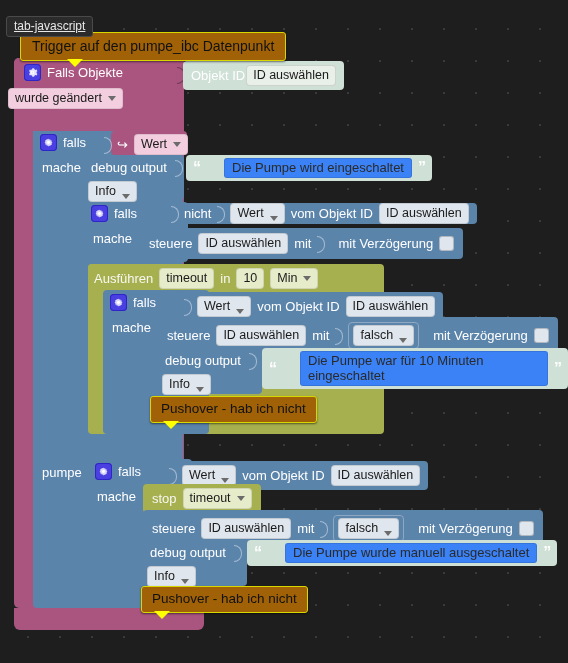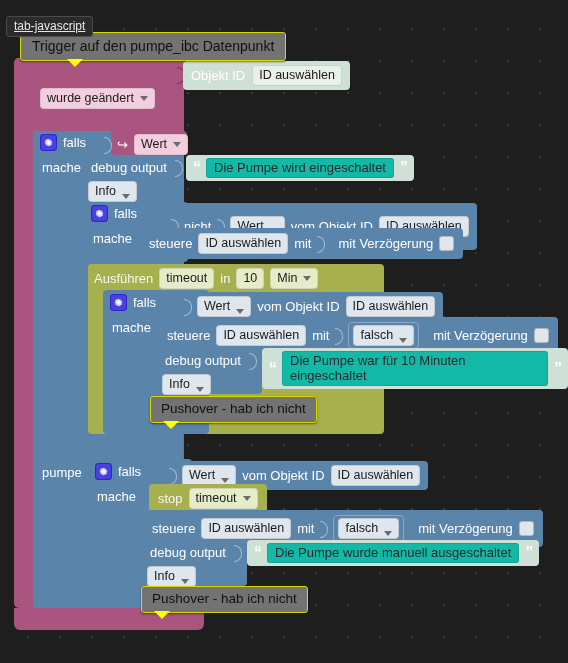--- a/index.html
+++ b/index.html
@@ -21,21 +21,21 @@
     position:absolute;left:6px;top:16px;
     background:#2b2b2b;color:#e8e8e8;
     border:1px solid #4a4a4a;border-radius:3px;
     padding:2px 7px 3px;font-size:12px;line-height:14px;
     z-index:60;
     text-decoration:underline;
   }
 
   
   .comment{
-    position:absolute;background:#737373;color:#111;
+    position:absolute;background:#a16207;color:#111;
     border:1px solid #d8d800;border-radius:3px;
     padding:4px 10px 5px;font-size:13.5px;line-height:16px;
     white-space:nowrap;z-index:40;
     box-shadow:0 1px 2px rgba(0,0,0,.5);
   }
   .comment.cmt-main{left:20px;top:32px;font-size:14px;padding:5px 11px 6px;}
   .comment.cmt-p1{left:150px;top:396px;}
   .comment.cmt-p2{left:141px;top:586px;}
   .comment .tail{
     position:absolute;left:12px;bottom:-7px;width:0;height:0;
@@ -102,27 +102,27 @@
   .gear svg{display:block;}
 
   
   .strblk{
     background:#cfe0d6;border-radius:4px;
     padding:3px 7px;display:inline-flex;align-items:center;gap:6px;
     color:#2a2a2a;font-size:13px;
   }
   .quo{color:#ffffff;font-size:16px;font-weight:bold;line-height:10px;
        letter-spacing:-1px;}
-  .strval{background:#14b8a6;border-radius:3px;padding:1px 7px 2px;
-          border:1px solid rgba(0,0,0,.10);}
+  .strval{background:#3b82f6;border-radius:3px;padding:1px 7px 2px;
+          border:1px solid rgba(0,0,0,.10);margin-left:18px;}
 
   
   .objblk{
     position:absolute;background:#cfe0d6;border-radius:4px;
-    padding:4px 8px;display:flex;align-items:center;gap:7px;
+    padding:4px 8px;display:flex;align-items:center;gap:1px;
     color:#ffffff;font-size:13px;z-index:12;
   }
 
   
   .notch{
     width:7px;height:17px;flex:0 0 auto;position:relative;
   }
   .notch::before{
     content:"";position:absolute;left:0;top:1px;width:7px;height:15px;
     border:1.5px solid rgba(255,255,255,.45);border-left:none;
@@ -140,33 +140,42 @@
 </style>
 </head>
 <body>
 
 <div class="canvas">
 
   <div class="blk trigger"></div>
   <div class="blk trigger-foot"></div>
   <div class="blk trigger-head"></div>
 
+  <div class="blk row" style="left:24px;top:64px;z-index:9;">
+    <span class="gear">
+      <svg width="11" height="11" viewBox="0 0 24 24" fill="#ffffff">
+        <path d="M12 8a4 4 0 100 8 4 4 0 000-8zm0 6a2 2 0 110-4 2 2 0 010 4z"></path>
+        <path d="M21 12c0-.5-.05-1-.13-1.47l2.02-1.5-2-3.46-2.37.95a7.9 7.9 0 00-2.55-1.47L15.6 2.5h-4l-.37 2.55A7.9 7.9 0 008.68 6.5L6.31 5.55l-2 3.46 2.02 1.5a8.3 8.3 0 000 2.98l-2.02 1.5 2 3.46 2.37-.95a7.9 7.9 0 002.55 1.47l.37 2.55h4l.37-2.55a7.9 7.9 0 002.55-1.47l2.37.95 2-3.46-2.02-1.5c.08-.48.13-.97.13-1.47z" opacity=".85"></path>
+      </svg>
+    </span>
+    <span class="trig-txt lbl">Falls Objekte</span>
+  </div>
 
   <div class="blk" style="left:24px;top:115px;width:160px;height:0;z-index:9;"></div>
 
   <div class="blk" style="left:177px;top:66px;z-index:11;">
     <span class="notch dark" style="display:block"></span>
   </div>
 
   <div class="objblk" style="left:183px;top:61px;">
     <span style="color:#ffffff;">Objekt ID</span>
     <span class="chip minty">ID auswählen</span>
   </div>
 
-  <div class="blk" style="left:40px;top:88px;z-index:9;">
+  <div class="blk" style="left:8px;top:88px;z-index:9;">
     <span class="chip pink">
       <span>wurde geändert</span>
       <i class="caret"></i>
     </span>
   </div>
 
 
   <div class="blk blue" style="left:33px;top:131px;width:150px;height:477px;border-radius:4px;z-index:10;"></div>
   <div class="blk blue" style="left:33px;top:131px;width:150px;height:28px;z-index:11;"></div>
 
@@ -213,21 +222,21 @@
   <div class="blk row" style="left:91px;top:205px;z-index:16;">
     <span class="gear">
       <svg width="11" height="11" viewBox="0 0 24 24" fill="#ffffff">
           <circle cx="12" cy="12" r="3.2"></circle>
       <path d="M12 3l1 2.6 2.7-.8 1 2.6 2.7.3-.8 2.7 2 1.9-2 1.9.8 2.7-2.7.3-1 2.6-2.7-.8L12 21l-1-2.6-2.7.8-1-2.6-2.7-.3.8-2.7-2-1.9 2-1.9-.8-2.7 2.7-.3 1-2.6 2.7.8z" opacity=".8"></path>
         </svg>
     </span>
     <span class="bluetxt lbl">falls</span>
   </div>
 
-  <div class="blk blue row" style="left:163px;top:203px;padding:13px 8px;border-radius:4px;z-index:14;">
+  <div class="blk blue row" style="left:163px;top:203px;padding:0 8px;border-radius:4px;z-index:14;">
     <span class="notch"></span>
     <span class="bluetxt lbl">nicht</span>
     <span class="notch"></span>
     <span class="chip lite">
       <span>Wert</span>
       <i class="caret"></i>
     </span>
     <span class="bluetxt lbl">vom Objekt ID</span>
     <span class="chip lite">ID auswählen</span>
   </div>
@@ -330,21 +339,21 @@
     <span class="chip lite">
       <span>Wert</span>
       <i class="caret"></i>
     </span>
     <span class="bluetxt lbl">vom Objekt ID</span>
     <span class="chip lite">ID auswählen</span>
   </div>
 
   <span class="blk bluetxt lbl" style="left:97px;top:489px;z-index:17;">mache</span>
 
-  <div class="blk olive row" style="left:149px;top:484px;padding:4px 9px;border-radius:4px;z-index:16;">
+  <div class="blk olive row" style="left:143px;top:484px;padding:4px 9px;border-radius:4px;z-index:16;">
     <span class="olivetxt lbl">stop</span>
     <span class="chip olivechip">
       <span>timeout</span>
       <i class="caret"></i>
     </span>
   </div>
 
   <div class="blk blue row" style="left:143px;top:510px;padding:5px 9px;border-radius:4px;z-index:16;">
     <span class="bluetxt lbl">steuere</span>
     <span class="chip lite">ID auswählen</span>

